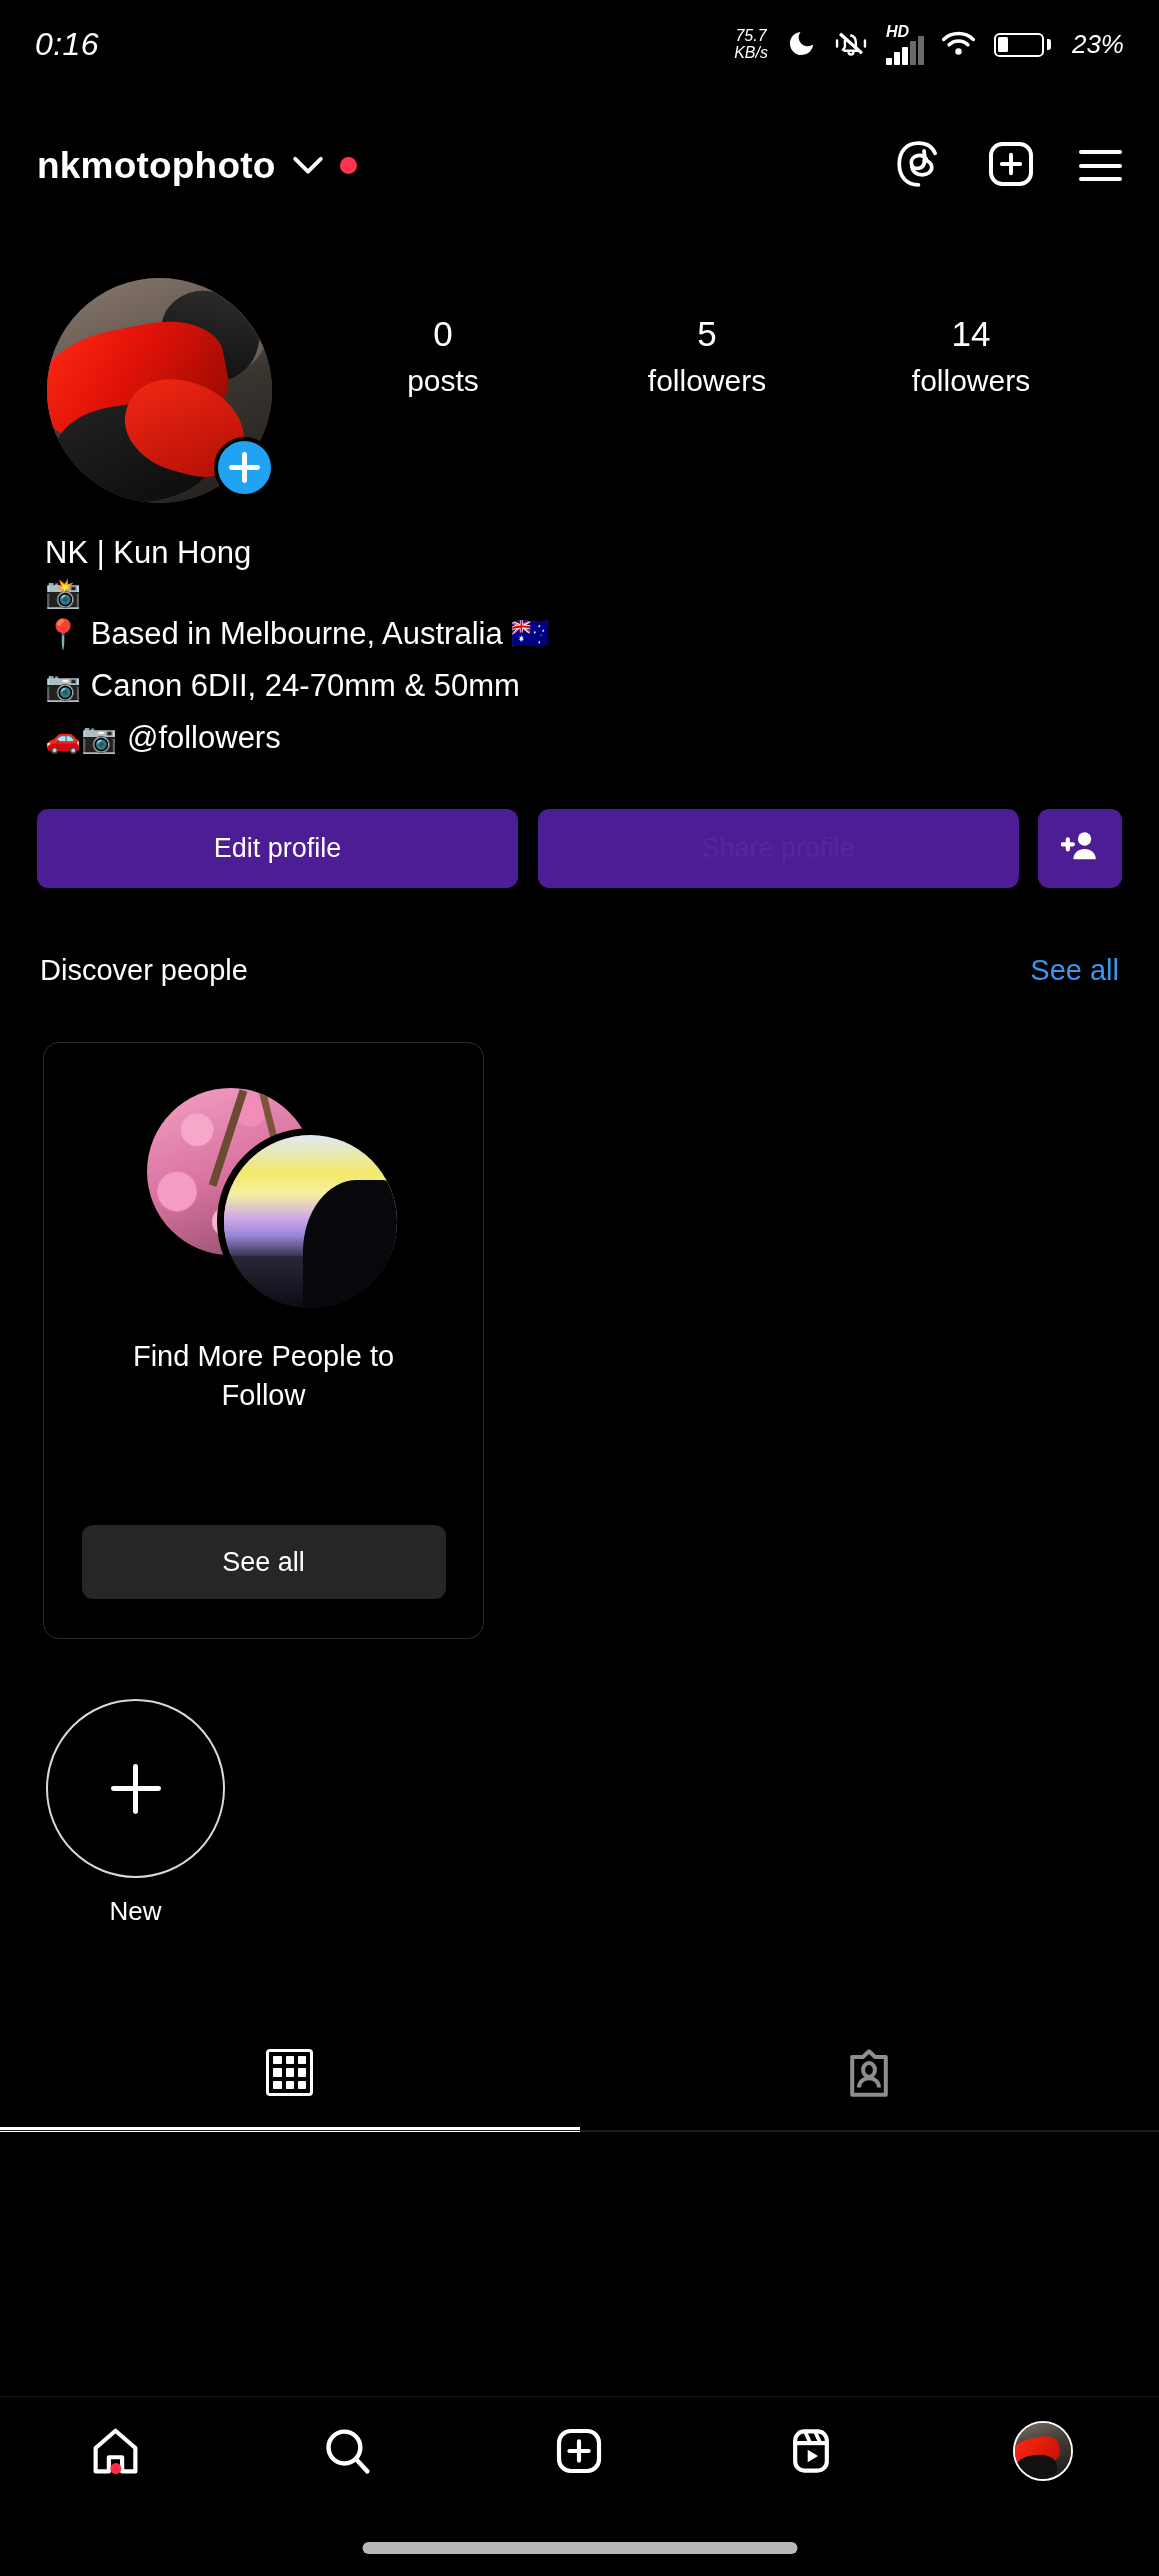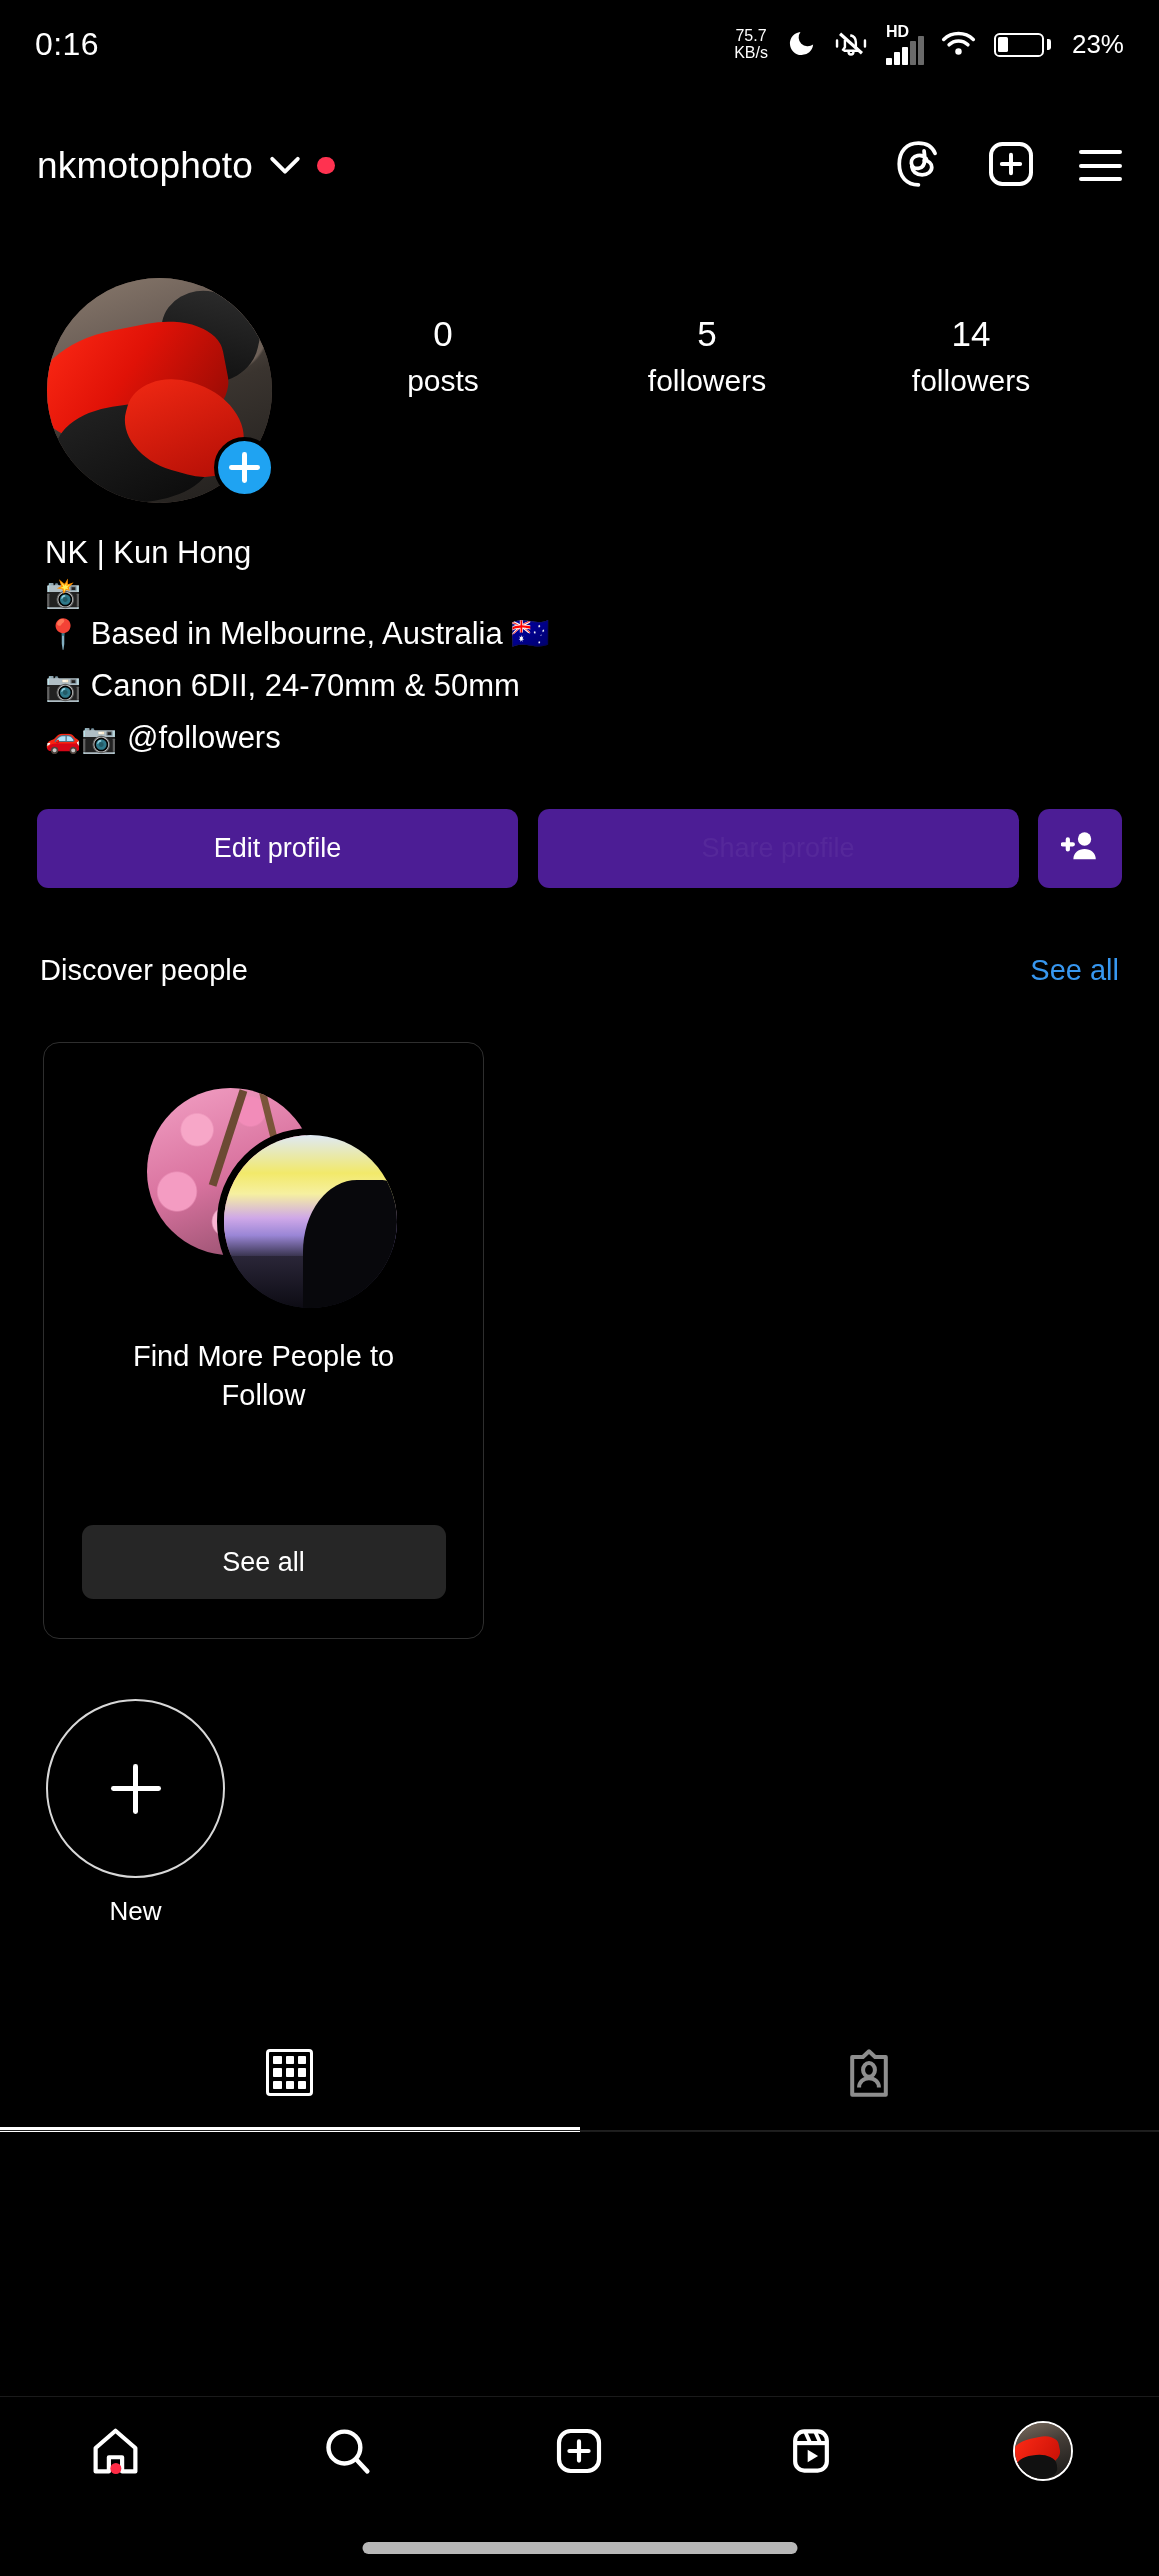--- a/index.html
+++ b/index.html
@@ -10,20 +10,21 @@
     color:#fff;
     -webkit-font-smoothing:antialiased;
   }
   .screen { position:relative; width:1159px; height:2576px; background:#000; }
 
   
   .statusbar {
     position:absolute; top:0; left:0; width:1159px; height:89px;
     display:flex; align-items:center; justify-content:space-between;
     padding:0 35px;
+    font-style:italic;
   }
   .sb-clock { font-size:32px; letter-spacing:0.4px; color:#fff; font-weight:400; }
   .sb-right { display:flex; align-items:center; gap:17.7px; }
   .sb-net { display:flex; flex-direction:column; align-items:center; line-height:1.05; }
   .sb-net .n1 { font-size:16px; }
   .sb-net .n2 { font-size:16px; }
   .sb-hd { font-size:16px; font-weight:700; line-height:1; margin-bottom:1.6px; }
   .hdwrap { display:flex; align-items:flex-end; gap:2.4px; }
   .hdcol { display:flex; flex-direction:column; align-items:flex-start; }
   .bars { display:flex; align-items:flex-end; gap:2.4px; height:24px; }
@@ -39,21 +40,21 @@
   .batt-tip { width:4px; height:10.5px; background:#fff; border-radius:0 2.4px 2.4px 0; }
   .sb-pct { font-size:26px; margin-left:3.2px; }
 
   
   .header {
     position:absolute; top:121px; left:0; width:1159px; height:89px;
     display:flex; align-items:center; justify-content:space-between;
     padding:0 37px;
   }
   .h-left { display:flex; align-items:center; gap:16px; }
-  .h-username { font-size:37px; font-weight:400; letter-spacing:0.2px; }
+  .h-username { font-size:37px; font-weight:700; letter-spacing:0.2px; }
   .h-reddot { width:17.7px; height:17.7px; border-radius:50%; background:#ff3250; }
   .h-right { display:flex; align-items:center; gap:43px; }
   .hamburger { display:flex; flex-direction:column; gap:9.7px; width:43px; }
   .hamburger span { display:block; height:4px; background:#fff; border-radius:2.4px; }
 
   
   .profile-row {
     position:absolute; top:278px; left:0; width:1159px; height:233px;
     display:flex; align-items:flex-start;
   }

